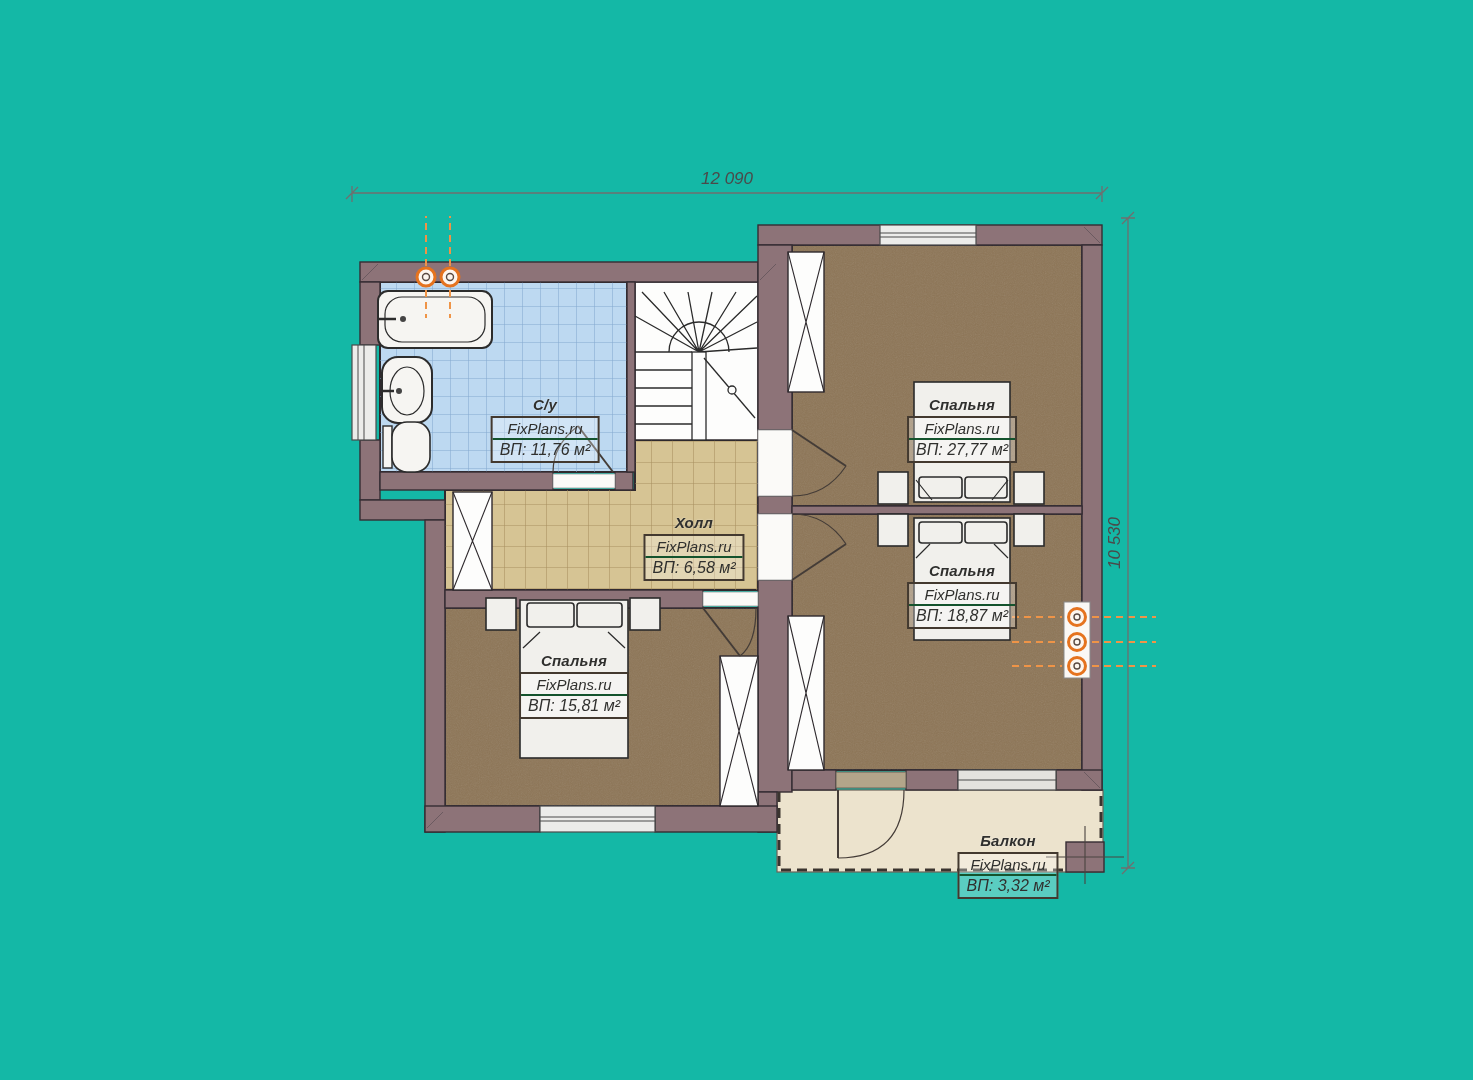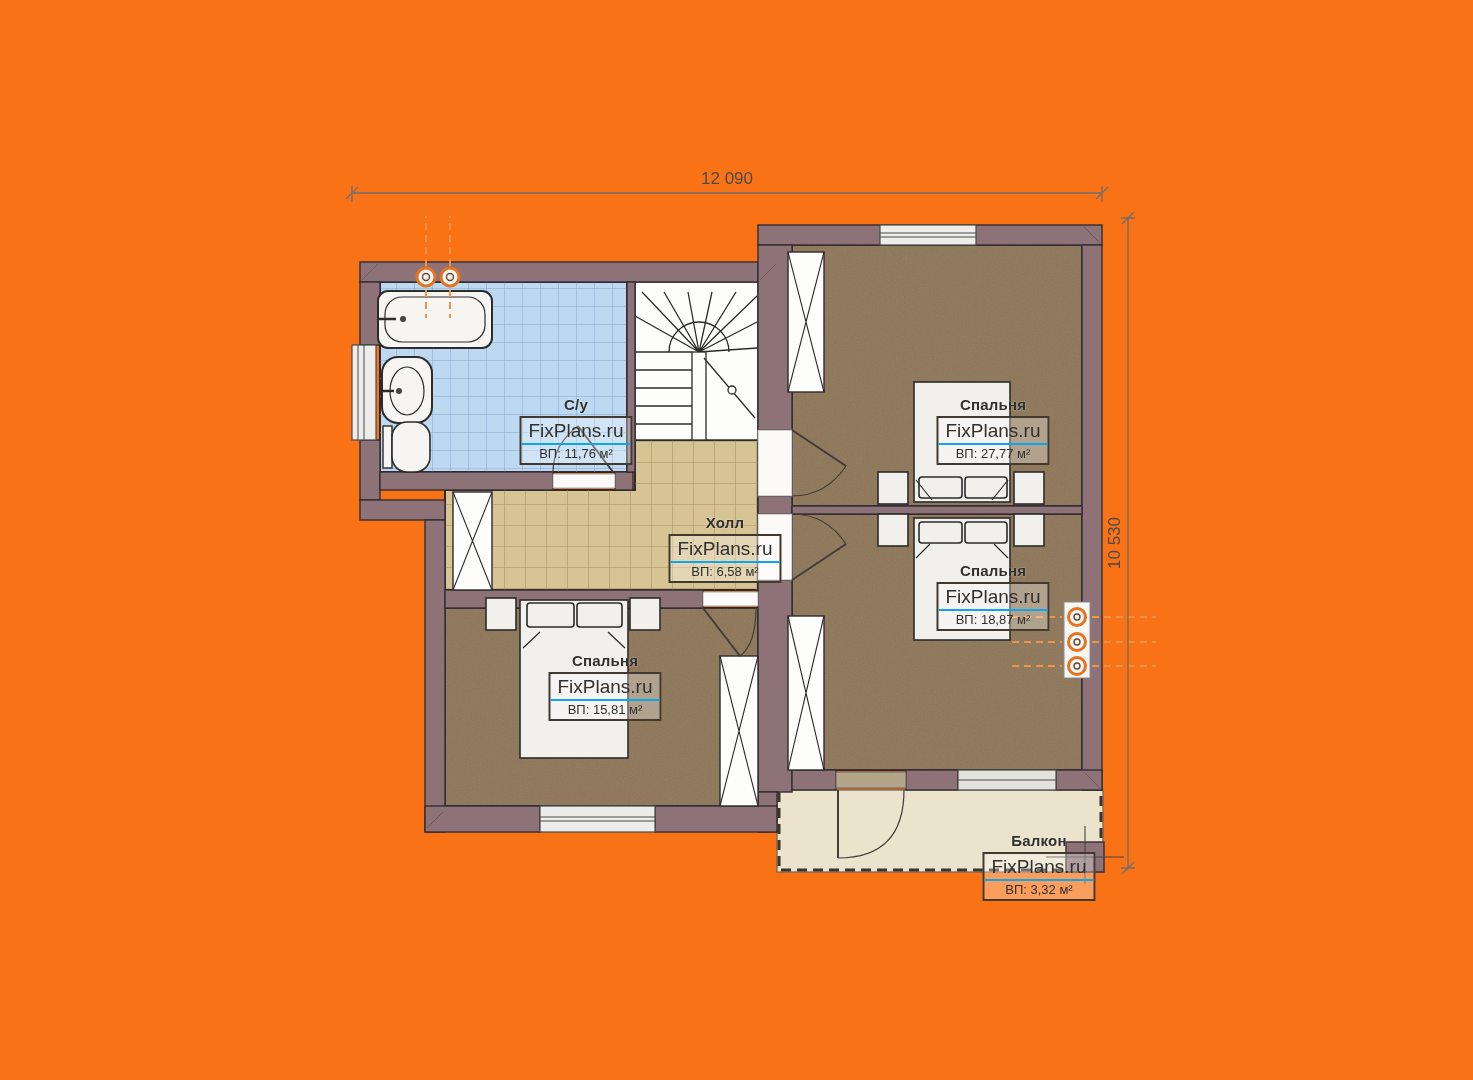--- a/index.html
+++ b/index.html
@@ -1,25 +1,25 @@
 <!DOCTYPE html>
 <html><head>
 <meta charset="utf-8">
 <style>
   html,body{margin:0;padding:0;background:#ffffff;}
-  #stage{position:relative;width:1473px;height:1080px;background:#f97316;overflow:hidden;
-         font-family:"Liberation Sans", sans-serif;}
+  #stage{position:relative;width:1473px;height:1080px;background:#14b8a6;overflow:hidden;
+         font-family:"Liberation Sans", sans-serif;font-style:italic;}
   #plan-svg{position:absolute;left:0;top:0;}
-  .room-label{position:absolute;transform:translateX(-50%);text-align:center;color:#30302e;margin-left:31px;}
+  .room-label{position:absolute;transform:translateX(-50%);text-align:center;color:#30302e;}
   .room-name{font-size:15px;font-weight:bold;letter-spacing:.2px;margin-bottom:3px;
              text-shadow:0 0 2px rgba(255,255,255,.55);}
   .label-box{display:inline-block;border:2px solid #43392f;background:rgba(255,255,255,.30);
              min-width:96px;}
-  .label-box .brand{font-size:19px;padding:2px 7px 1px;border-radius:6px;}
-  .label-box .area{font-size:13px;padding:1px 7px 2px;border-top:2px solid #0ea5e9;}
+  .label-box .brand{font-size:15px;padding:2px 7px 1px;border-radius:6px;}
+  .label-box .area{font-size:16px;padding:1px 7px 2px;border-top:2px solid #14532d;}
 </style>
 </head>
 <body>
 
 <div id="stage">
 
 <svg id="plan-svg" width="1473" height="1080" viewBox="0 0 1473 1080">
   <defs>
     <pattern id="tileBlue" width="18" height="18" patternUnits="userSpaceOnUse">
       <path d="M18,0 H0 V18" fill="none" stroke="#84a9cf" stroke-width="1.1"></path>

